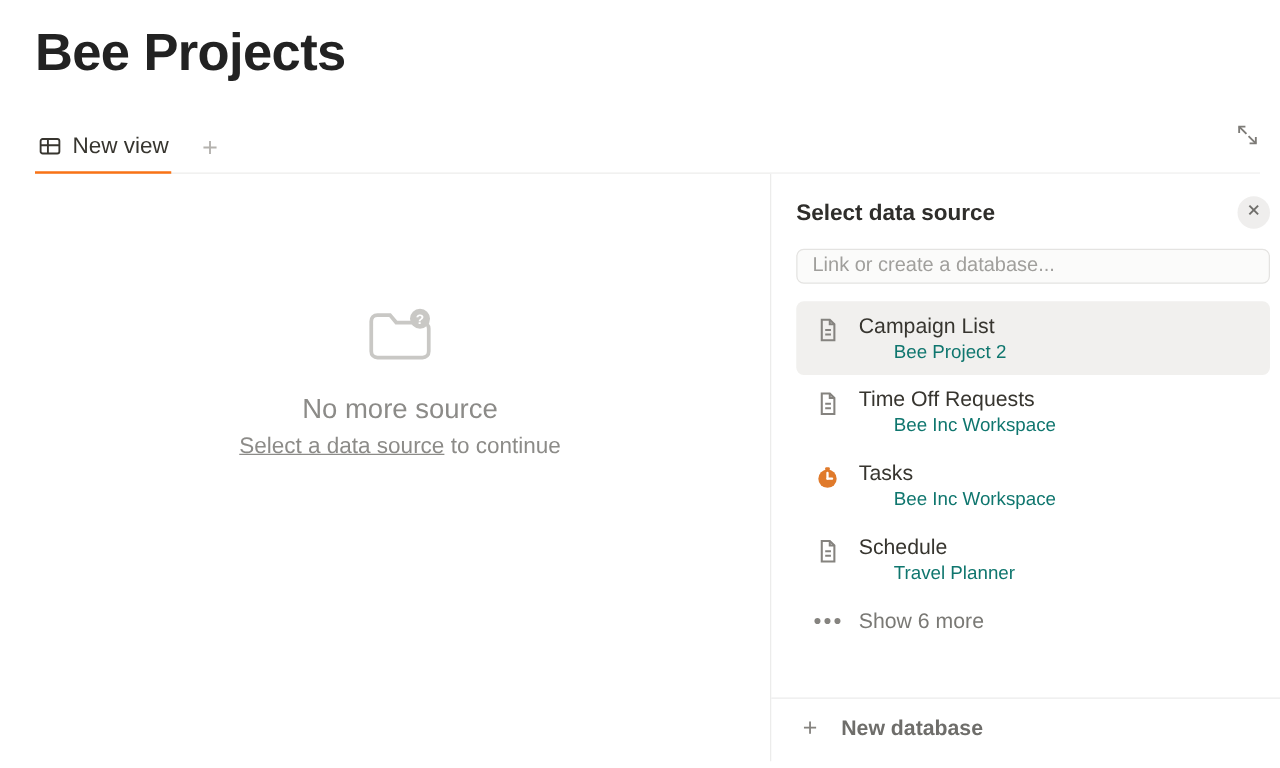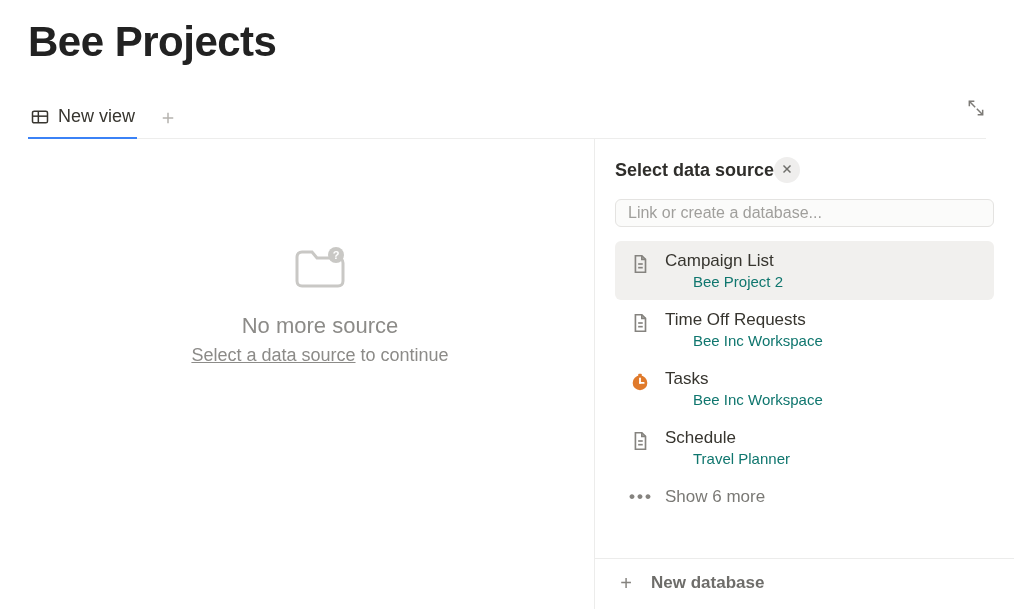--- a/index.html
+++ b/index.html
@@ -1,36 +1,36 @@
 <!DOCTYPE html>
 <html><head>
 <meta charset="utf-8">
 <style>
   * { box-sizing: border-box; margin: 0; padding: 0; }
   html, body { width: 1024px; height: 614px; font-family: -apple-system, BlinkMacSystemFont, "Segoe UI", Helvetica, Arial, sans-serif; background: #fff; color: #37352f; overflow: hidden; }
-  .page { padding: 18px 38px 0 28px; }
+  .page { padding: 18px 16px 0 28px; }
   .title { font-size: 42px; font-weight: 700; letter-spacing: -0.5px; color: #222; }
   .tabs-row { display: flex; align-items: center; margin-top: 34px; position: relative; }
-  .tab { display: flex; align-items: center; gap: 8px; padding: 6px 2px 10px 2px; font-size: 18px; font-weight: 500; color: #37352f; border-bottom: 2px solid #3b82f6; cursor: pointer; }
+  .tab { display: flex; align-items: center; gap: 8px; padding: 6px 2px 10px 2px; font-size: 18px; font-weight: 500; color: #37352f; border-bottom: 2px solid #f97316; cursor: pointer; }
   .tab-icon svg { display: block; }
   .add-tab { margin-left: 18px; color: #b4b2ae; font-size: 22px; line-height: 1; cursor: pointer; padding: 4px; }
   .expand-icon { position: absolute; right: 0; top: -2px; color: #7d7b77; cursor: pointer; }
   .divider { height: 1px; background: #ededec; margin-top: -1px; }
 
   .body-area { position: relative; height: 470px; }
 
   .empty-state { position: absolute; left: 0; top: 0; width: 584px; display: flex; flex-direction: column; align-items: center; padding-top: 106px; color: #9b9a97; }
   .folder-icon { color: #c9c8c5; margin-bottom: 18px; }
   .empty-title { font-size: 22px; font-weight: 500; color: #8c8b88; margin-bottom: 6px; }
   .empty-sub { font-size: 18px; color: #8c8b88; }
   .empty-sub .link { text-decoration: underline; cursor: pointer; }
 
   .side-panel { position: absolute; right: -28px; top: 0; width: 420px; height: 470px; border-left: 1px solid #ececeb; background: #fff; padding: 18px 0 0 0; display: flex; flex-direction: column; }
   .panel-inner { padding: 0 20px; }
-  .panel-header { display: flex; align-items: center; margin-bottom: 16px; }
+  .panel-header { display: flex; align-items: center; justify-content: space-between; margin-bottom: 16px; }
   .panel-title { font-size: 18px; font-weight: 600; color: #2f2e2b; }
   .close-btn { width: 26px; height: 26px; border-radius: 13px; background: #efeeed; display: flex; align-items: center; justify-content: center; color: #6f6e6b; cursor: pointer; }
   .search-box { width: 100%; height: 28px; border: 1px solid #e4e3e1; border-radius: 6px; background: #fbfbfa; padding: 0 12px; font-size: 16px; color: #37352f; outline: none; }
   .search-box::placeholder { color: #a09f9c; }
 
   .source-list { margin-top: 14px; display: flex; flex-direction: column; }
   .source-item { display: flex; align-items: flex-start; gap: 14px; padding: 10px 14px; border-radius: 6px; cursor: pointer; }
   .source-item.highlighted { background: #f1f0ee; }
   .source-icon { width: 22px; height: 22px; flex-shrink: 0; color: #85837f; margin-top: 2px; }
   .source-icon.orange { color: #e07a2b; }

